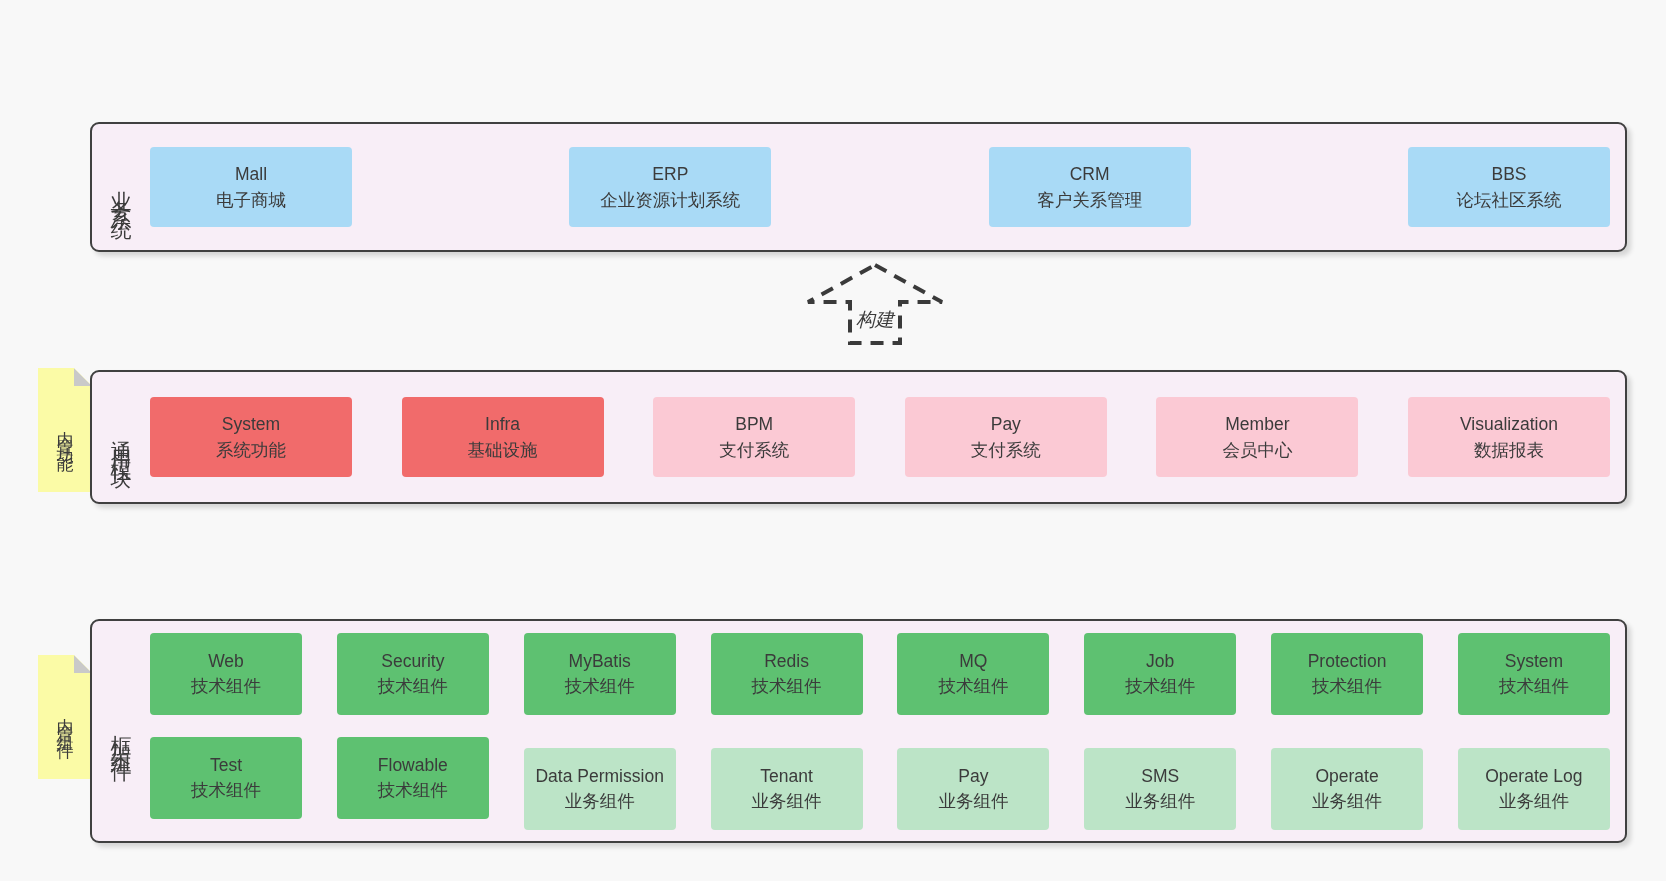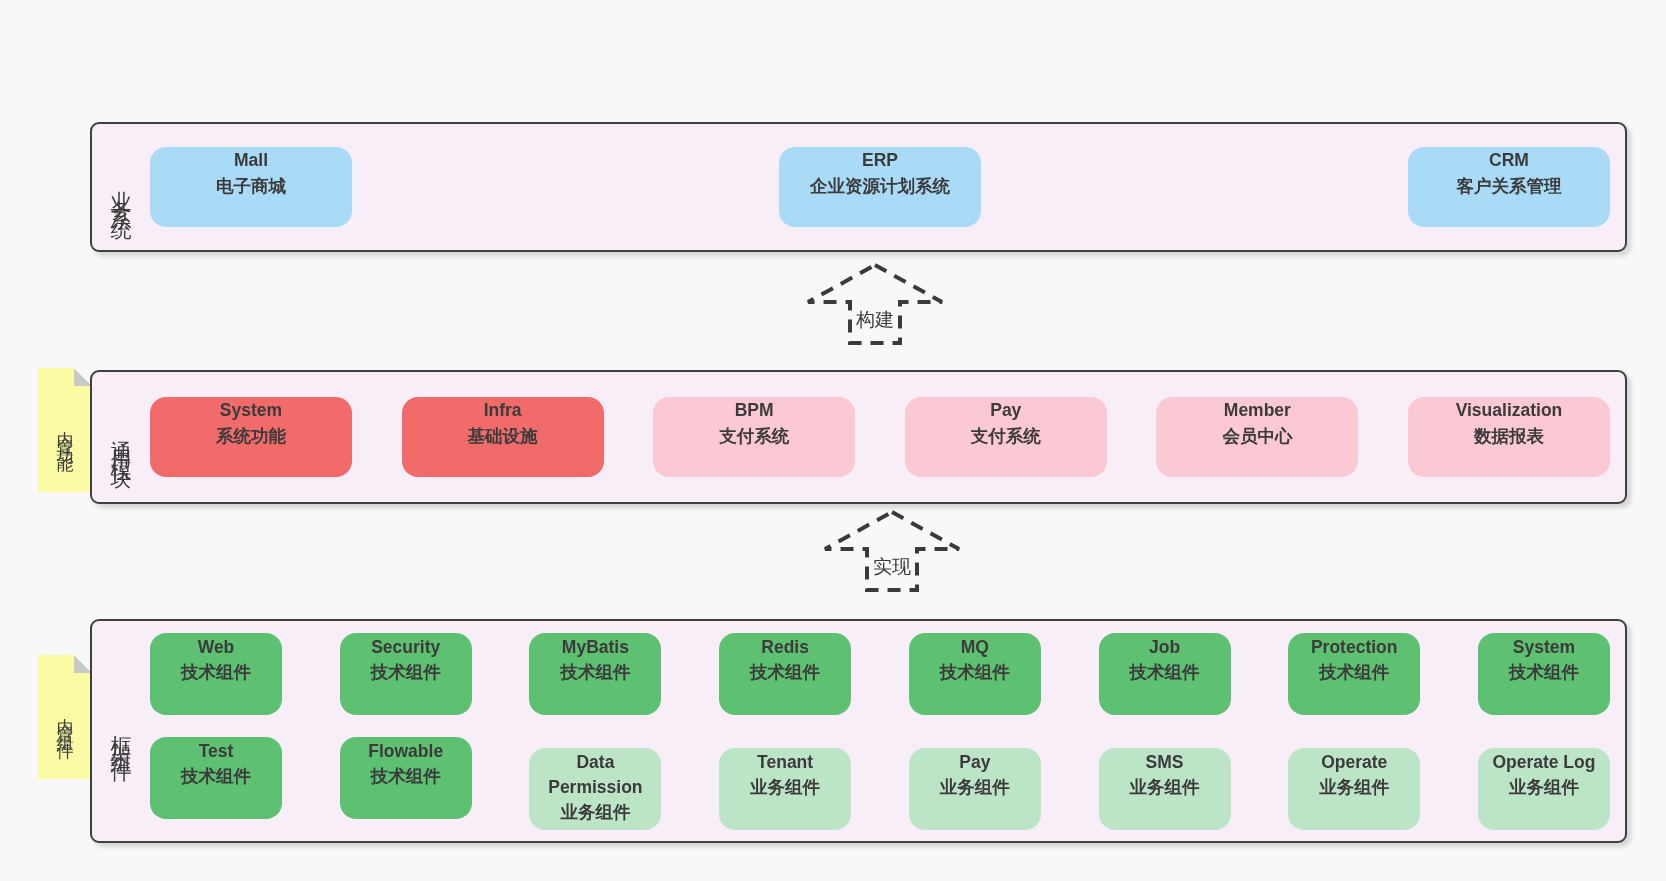--- a/index.html
+++ b/index.html
@@ -28,27 +28,27 @@
     width:58px;flex:0 0 58px;
     display:flex;align-items:center;justify-content:center;
     writing-mode:vertical-rl;text-orientation:upright;
     font-size:21px;letter-spacing:9px;color:var(--text);
     padding-top:9px; 
   }
   .rows{flex:1;display:flex;flex-direction:column;justify-content:center;gap:22px;padding-right:15px;}
   .row{display:flex;justify-content:space-between;}
 
   .box{
-    border-radius:16px;
-    display:flex;flex-direction:column;align-items:center;justify-content:flex-start;
-    text-align:center;color:var(--text);font-weight:bold;
+    border-radius:4px;
+    display:flex;flex-direction:column;align-items:center;justify-content:center;
+    text-align:center;color:var(--text);
   }
   .box .ln{font-size:17.5px;line-height:26px;white-space:pre-line;}
   .panel-business .box,.panel-modules .box{width:202px;height:80px;}
-  .panel-components .box{width:132px;height:82px;padding:2px 6px;}
+  .panel-components .box{width:152px;height:82px;padding:2px 6px;}
   .panel-components .box .ln{line-height:25px;}
 
   .blue{background:var(--blue);}
   .red{background:var(--red);}
   .pink{background:var(--pink);}
   .green-dark{background:var(--green-dark);}
   .green-light{background:var(--green-light);margin-top:11px;}
 
   .tag{
     position:absolute;left:38px;width:54px;height:124px;z-index:0;
@@ -61,21 +61,21 @@
   }
   .tag::before{
     content:"";position:absolute;top:0;right:0;width:18px;height:18px;
     background:var(--fold);
     clip-path:polygon(0 0,100% 100%,0 100%);
   }
   .tag-modules{top:368px;}
   .tag-components{top:655px;}
 
   .arrow{position:absolute;width:140px;height:84px;}
-  .arrow-build{left:805px;top:262px;}
+  .arrow-build{left:805px;top:262px;font-style:italic;}
   .arrow-implement{left:822px;top:509px;}
   .arrow svg{display:block;width:100%;height:100%;}
   .arrow-label{
     position:absolute;left:50%;top:44px;transform:translateX(-50%);
     font-size:19px;color:var(--text);background:var(--page-bg);
     padding:1px 3px;white-space:nowrap;
   }
 </style>
 </head>
 <body>
@@ -94,20 +94,24 @@
           <div class="ln">电子商城</div>
         </div>
         <div class="box blue">
           <div class="ln">ERP</div>
           <div class="ln">企业资源计划系统</div>
         </div>
         <div class="box blue">
           <div class="ln">CRM</div>
           <div class="ln">客户关系管理</div>
         </div>
+        <div class="box blue">
+          <div class="ln">BBS</div>
+          <div class="ln">论坛社区系统</div>
+        </div>
       </div>
     </div>
   </div>
 
   <div class="arrow arrow-build">
     <svg viewBox="0 0 140 84" aria-hidden="true">
       <path d="M70 3 L137 40 L95 40 L95 81 L45 81 L45 40 L3 40 Z" fill="none" stroke="#3a3a3a" stroke-width="4" stroke-dasharray="13 9"></path>
     </svg>
     <span class="arrow-label">构建</span>
   </div>
@@ -137,26 +141,20 @@
           <div class="ln">会员中心</div>
         </div>
         <div class="box pink">
           <div class="ln">Visualization</div>
           <div class="ln">数据报表</div>
         </div>
       </div>
     </div>
   </div>
 
-  <div class="arrow arrow-implement">
-    <svg viewBox="0 0 140 84" aria-hidden="true">
-      <path d="M70 3 L137 40 L95 40 L95 81 L45 81 L45 40 L3 40 Z" fill="none" stroke="#3a3a3a" stroke-width="4" stroke-dasharray="13 9"></path>
-    </svg>
-    <span class="arrow-label">实现</span>
-  </div>
 
   <div class="panel panel-components">
     <div class="vlabel">框架组件</div>
     <div class="rows">
       <div class="row">
         <div class="box green-dark">
           <div class="ln">Web</div>
           <div class="ln">技术组件</div>
         </div>
         <div class="box green-dark">

